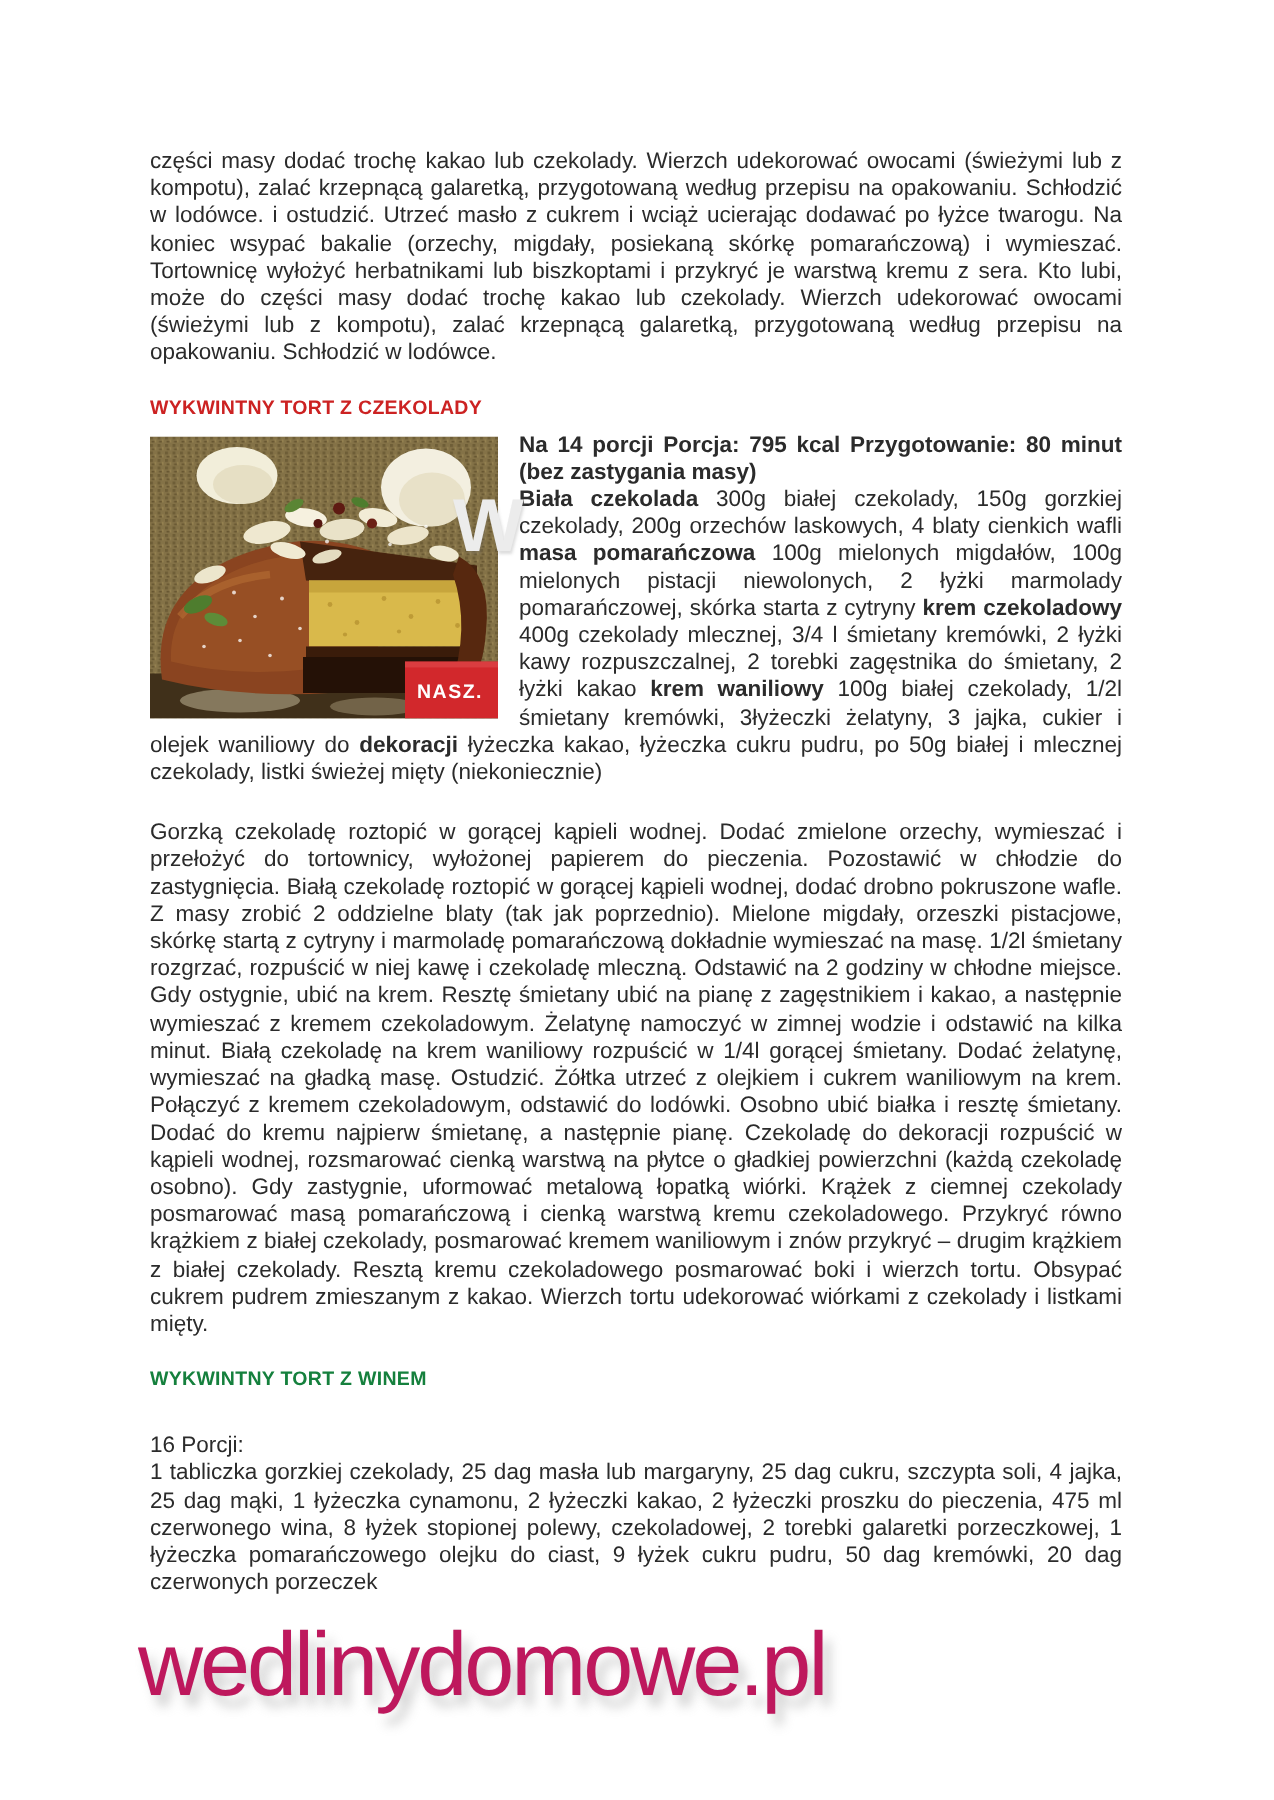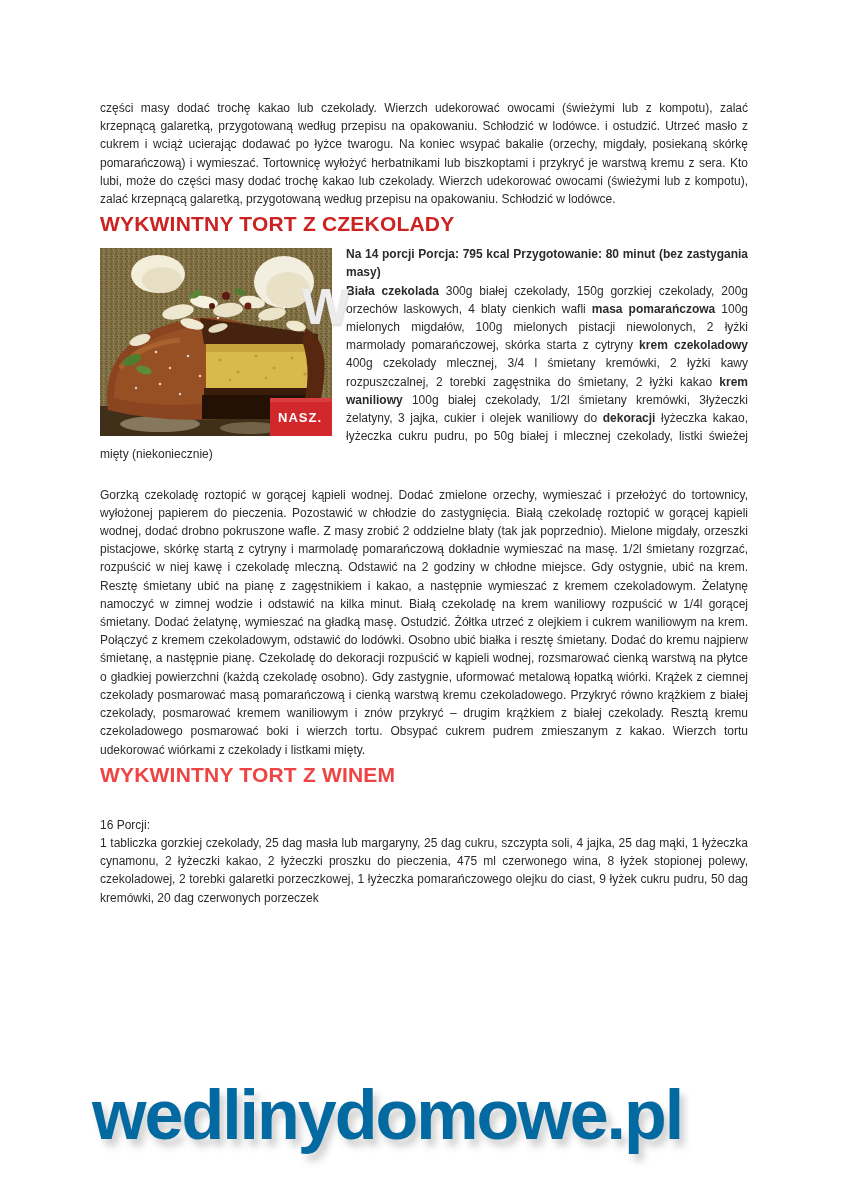--- a/index.html
+++ b/index.html
@@ -12,30 +12,30 @@
     color: #2b2b2b;
     overflow: hidden;
   }
   .content {
     position: absolute;
     left: 100px;
     top: 0;
     width: 648px;
   }
   .body-text {
-    font-size: 12px;
+    font-size: 15px;
     line-height: 18.2px;
     text-align: justify;
     margin: 0;
   }
   .intro { margin-top: 99px; }
   .heading {
-    font-size: 21px;
+    font-size: 13px;
     font-weight: bold;
-    margin: 4px 0 0 0;
+    margin: 19px 0 0 0;
     letter-spacing: 0.2px;
   }
   .recipe1-body { margin-top: 9px; }
   .photo-wrap {
     float: left;
     width: 232px;
     height: 188px;
     margin: 3px 14px 5px 0;
     position: relative;
   }
@@ -50,26 +50,26 @@
     line-height: 1;
     text-shadow: 1px 2px 2px rgba(120,120,120,0.25);
     pointer-events: none;
   }
   .method { clear: both; margin-top: 22px; }
   .recipe2-para { margin-top: 29px; }
   .watermark {
     position: absolute;
     left: 92px;
     top: 1080px;
-    font-size: 70px;
-    font-weight: bold;
+    font-size: 60px;
+    font-weight: normal;
     letter-spacing: -2px;
     line-height: 1;
     white-space: nowrap;
-    color: #0369a1;
+    color: #be185d;
     text-shadow: 5px 7px 7px rgba(150,150,150,0.45), 0 0 1px rgba(215,215,215,0.6);
     pointer-events: none;
   }
 </style>
 </head>
 <body>
 
 <div class="page">
   <div class="content">
 
@@ -171,21 +171,21 @@
           </g>
         </svg>
         <div class="photo-overlay-letter">W</div>
       </div>
 
       <p class="body-text"><b>Na 14 porcji Porcja: 795 kcal Przygotowanie: 80 minut (bez zastygania masy)</b><br><b>Biała czekolada</b><span> 300g białej czekolady, 150g gorzkiej czekolady, 200g orzechów laskowych, 4 blaty cienkich wafli </span><b>masa pomarańczowa</b><span> 100g mielonych migdałów, 100g mielonych pistacji niewolonych, 2 łyżki marmolady pomarańczowej, skórka starta z cytryny </span><b>krem czekoladowy</b><span> 400g czekolady mlecznej, 3/4 l śmietany kremówki, 2 łyżki kawy rozpuszczalnej, 2 torebki zagęstnika do śmietany, 2 łyżki kakao </span><b>krem waniliowy</b><span> 100g białej czekolady, 1/2l śmietany kremówki, 3łyżeczki żelatyny, 3 jajka, cukier i olejek waniliowy do </span><b>dekoracji</b><span> łyżeczka kakao, łyżeczka cukru pudru, po 50g białej i mlecznej czekolady, listki świeżej mięty (niekoniecznie)</span></p>
     </div>
 
     <p class="body-text method">Gorzką czekoladę roztopić w gorącej kąpieli wodnej. Dodać zmielone orzechy, wymieszać i przełożyć do tortownicy, wyłożonej papierem do pieczenia. Pozostawić w chłodzie do zastygnięcia. Białą czekoladę roztopić w gorącej kąpieli wodnej, dodać drobno pokruszone wafle. Z masy zrobić 2 oddzielne blaty (tak jak poprzednio). Mielone migdały, orzeszki pistacjowe, skórkę startą z cytryny i marmoladę pomarańczową dokładnie wymieszać na masę. 1/2l śmietany rozgrzać, rozpuścić w niej kawę i czekoladę mleczną. Odstawić na 2 godziny w chłodne miejsce. Gdy ostygnie, ubić na krem. Resztę śmietany ubić na pianę z zagęstnikiem i kakao, a następnie wymieszać z kremem czekoladowym. Żelatynę namoczyć w zimnej wodzie i odstawić na kilka minut. Białą czekoladę na krem waniliowy rozpuścić w 1/4l gorącej śmietany. Dodać żelatynę, wymieszać na gładką masę. Ostudzić. Żółtka utrzeć z olejkiem i cukrem waniliowym na krem. Połączyć z kremem czekoladowym, odstawić do lodówki. Osobno ubić białka i resztę śmietany. Dodać do kremu najpierw śmietanę, a następnie pianę. Czekoladę do dekoracji rozpuścić w kąpieli wodnej, rozsmarować cienką warstwą na płytce o gładkiej powierzchni (każdą czekoladę osobno). Gdy zastygnie, uformować metalową łopatką wiórki. Krążek z ciemnej czekolady posmarować masą pomarańczową i cienką warstwą kremu czekoladowego. Przykryć równo krążkiem z białej czekolady, posmarować kremem waniliowym i znów przykryć – drugim krążkiem z białej czekolady. Resztą kremu czekoladowego posmarować boki i wierzch tortu. Obsypać cukrem pudrem zmieszanym z kakao. Wierzch tortu udekorować wiórkami z czekolady i listkami mięty.</p>
 
-    <h2 class="heading" style="color: #ef4444;">WYKWINTNY TORT Z WINEM</h2>
+    <h2 class="heading" style="color: #15803d;">WYKWINTNY TORT Z WINEM</h2>
 
     <p class="body-text recipe2-para">
       <span>16 Porcji:</span><br>
       <span>1 tabliczka gorzkiej czekolady, 25 dag masła lub margaryny, 25 dag cukru, szczypta soli, 4 jajka, 25 dag mąki, 1 łyżeczka cynamonu, 2 łyżeczki kakao, 2 łyżeczki proszku do pieczenia, 475 ml czerwonego wina, 8 łyżek stopionej polewy, czekoladowej, 2 torebki galaretki porzeczkowej, 1 łyżeczka pomarańczowego olejku do ciast, 9 łyżek cukru pudru, 50 dag kremówki, 20 dag czerwonych porzeczek</span>
     </p>
   </div>
 
   <div class="watermark">wedlinydomowe.pl</div>
 </div>
 

